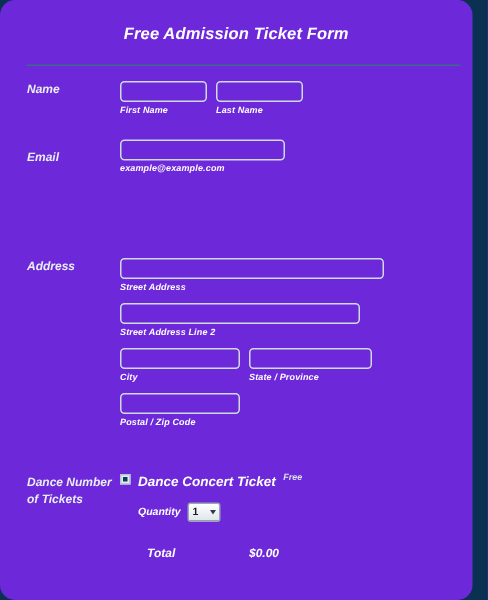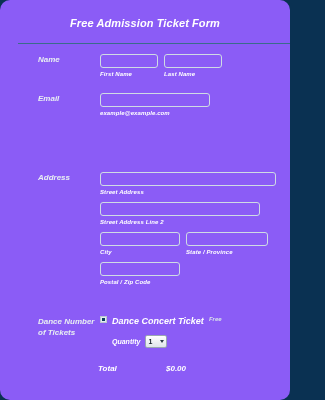--- a/index.html
+++ b/index.html
@@ -7,23 +7,23 @@
   html, body {
     width: 325px;
     height: 400px;
     overflow: hidden;
     background: #0a3152;
     font-family: "Liberation Sans", sans-serif;
   }
 
   #form-page {
     position: relative;
-    width: 290px;
+    width: 315px;
     height: 400px;
-    background: #8b5cf6;
+    background: #6d28d9;
     border-radius: 10px;
     overflow: hidden;
   }
 
   
   #form-title {
     text-align: center;
     color: #ffffff;
     font-size: 11px;
     font-weight: bold;
@@ -39,21 +39,20 @@
     width: 289px;
     height: 1px;
     background: #3a6c8a;
   }
 
   
   .field-row {
     position: absolute;
     display: flex;
     align-items: flex-start;
-    margin-left: 20px;
   }
 
   .field-label {
     width: 80px;
     color: #e8eef3;
     font-size: 8px;
     font-weight: bold;
     font-style: italic;
     line-height: 11px;
     padding-left: 18px;
@@ -86,21 +85,21 @@
     font-style: italic;
     margin-top: 3px;
     letter-spacing: 0.1px;
   }
 
   .pair { display: flex; gap: 6px; }
   .pair-hints { display: flex; }
 
   
   #row-name     { top: 54px;  left: 0; }
-  #row-email    { top: 93px;  left: 0; }
+  #row-email    { top: 93px;  left: 0; align-items: center; }
   #row-phone    { top: 131px; left: 0; }
   #row-address  { top: 172px; left: 0; }
   #row-tickets  { top: 316px; left: 0; }
 
   #input-first-name { width: 58px; }
   #input-last-name  { width: 58px; }
   #hint-first-name  { width: 64px; }
   #hint-last-name   { width: 58px; }
 
   #input-email { width: 110px; }

